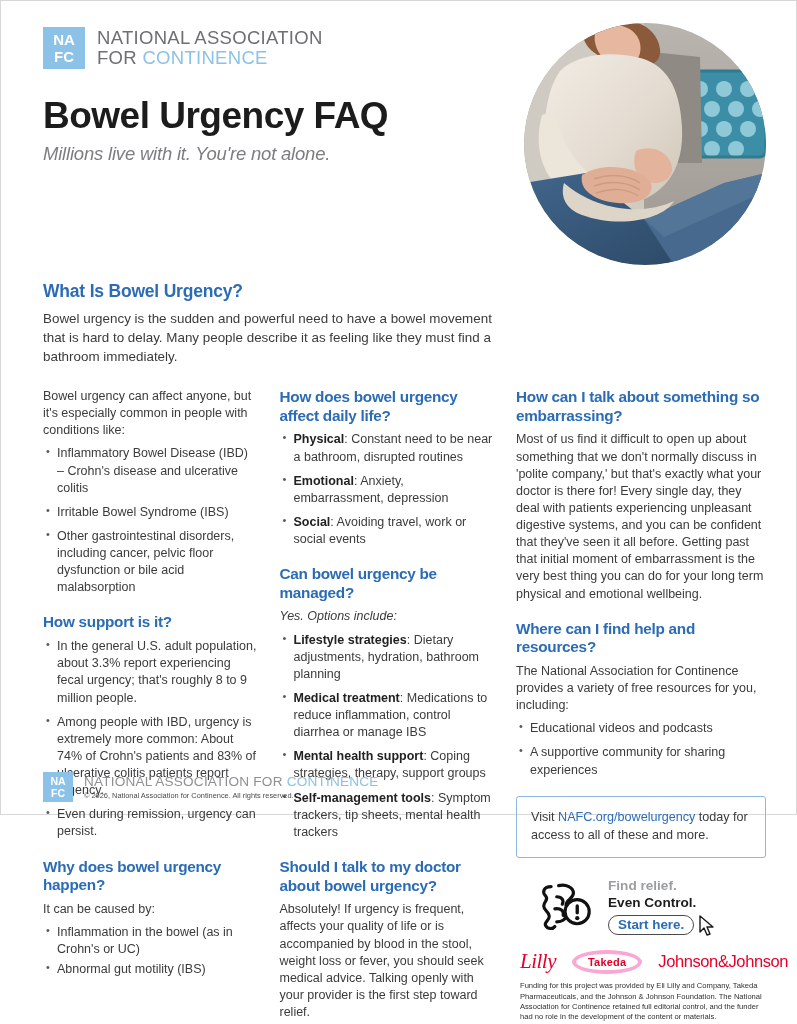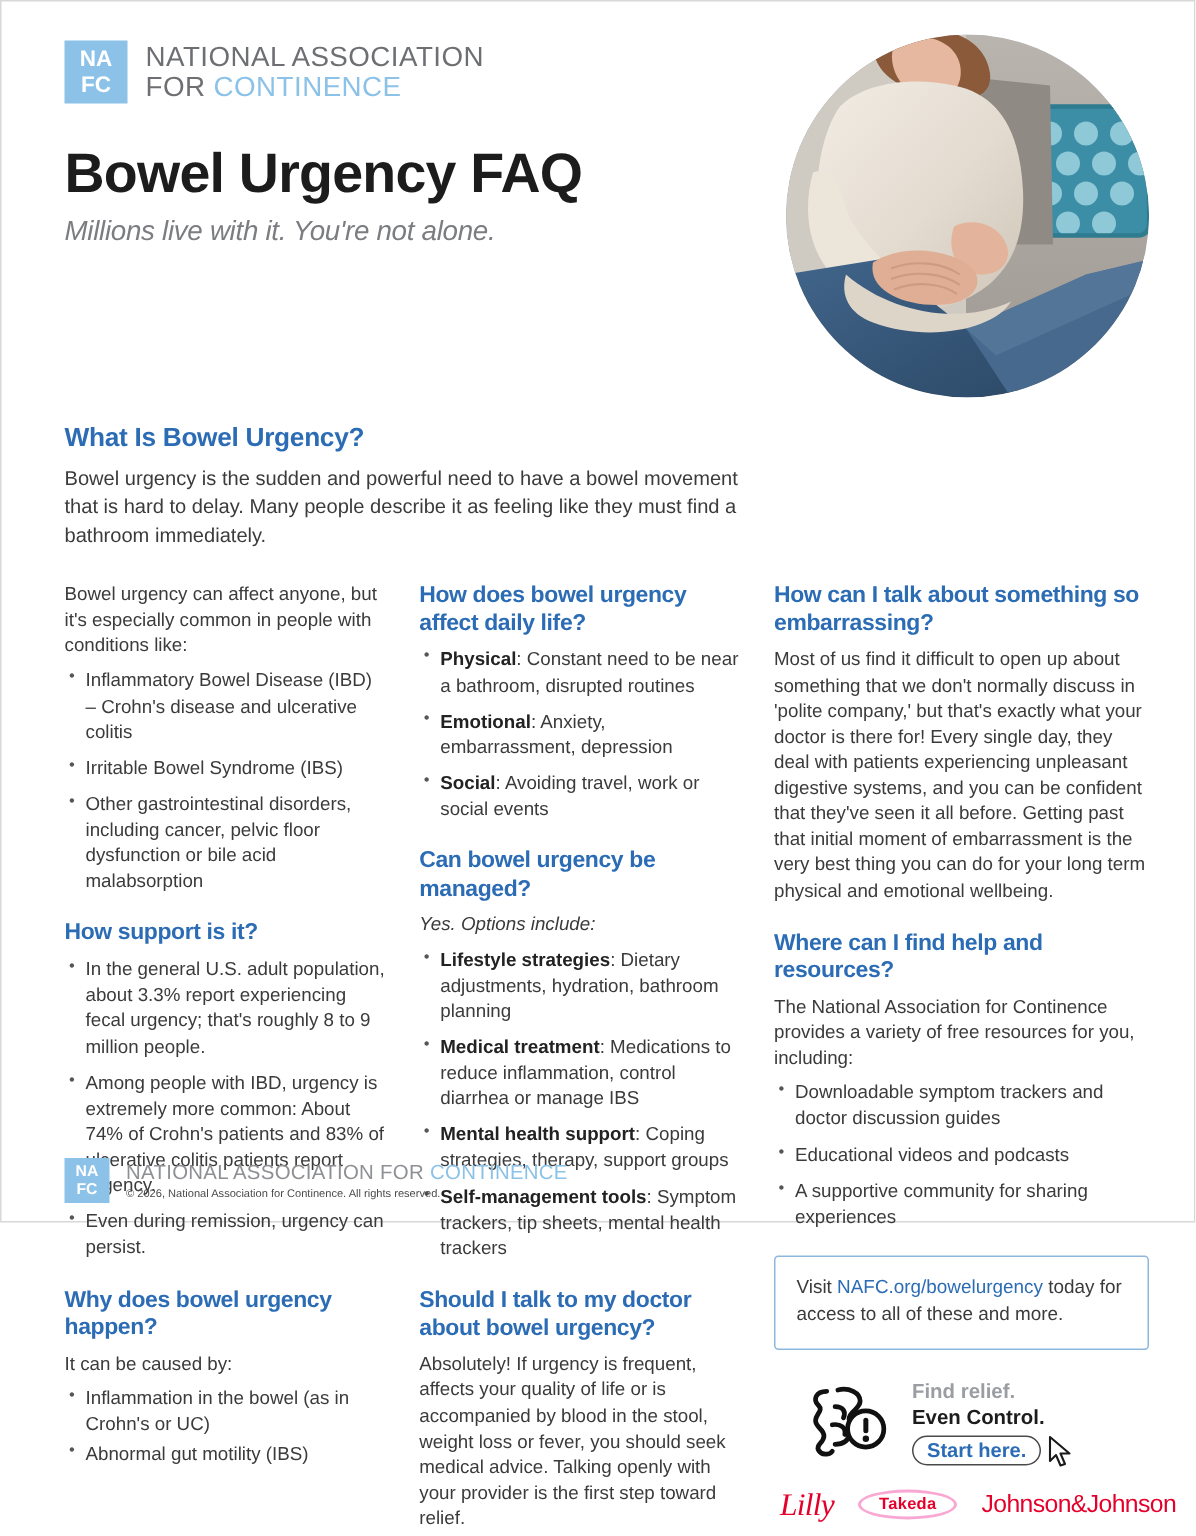--- a/index.html
+++ b/index.html
@@ -130,21 +130,21 @@
 
   
   .sponsors {
     margin-top: 14px; padding-left: 4px;
     display: flex; align-items: center; gap: 16px;
     justify-content: flex-start;
   }
   .lilly { font-family: "Liberation Serif", serif; font-style: italic;
     font-size: 21px; color: #e4002b; letter-spacing: -0.5px; font-weight: 400; }
   .takeda {
-    border: 2px solid #f9a8d4; border-radius: 50%/50%;
+    border: 4px solid #f9a8d4; border-radius: 50%/50%;
     color: #e4002b; font-size: 11px; font-weight: bold;
     padding: 2px 12px; letter-spacing: 0.2px;
   }
   .jnj { color: #e4002b; font-size: 16.5px; font-weight: normal; letter-spacing: -0.4px; }
 
   .disclaimer {
     margin-top: 7px; padding-left: 4px;
     font-size: 7.6px; line-height: 1.35; color: #2f2f2f; max-width: 268px;
   }
 
@@ -307,21 +307,20 @@
     </div>
 
     <div class="col c3">
 
       <h3 class="sec">How can I talk about something so embarrassing?</h3>
       <p class="body">Most of us find it difficult to open up about something that we don't normally discuss in 'polite company,' but that's exactly what your doctor is there for! Every single day, they deal with patients experiencing unpleasant digestive systems, and you can be confident that they've seen it all before. Getting past that initial moment of embarrassment is the very best thing you can do for your long term physical and emotional wellbeing.</p>
 
       <h3 class="sec gap">Where can I find help and resources?</h3>
       <p class="body">The National Association for Continence provides a variety of free resources for you, including:</p>
       <ul class="bul">
-        <li>Downloadable symptom trackers and doctor discussion guides</li>
         <li>Educational videos and podcasts</li>
         <li>A supportive community for sharing experiences</li>
       </ul>
 
       <div class="callout">
         <span>Visit </span><a href="#">NAFC.org/bowelurgency</a><span> today for access to all of these and more.</span>
       </div>
 
       <div class="cta">
         <svg class="cta-icon" viewBox="0 0 60 56">

